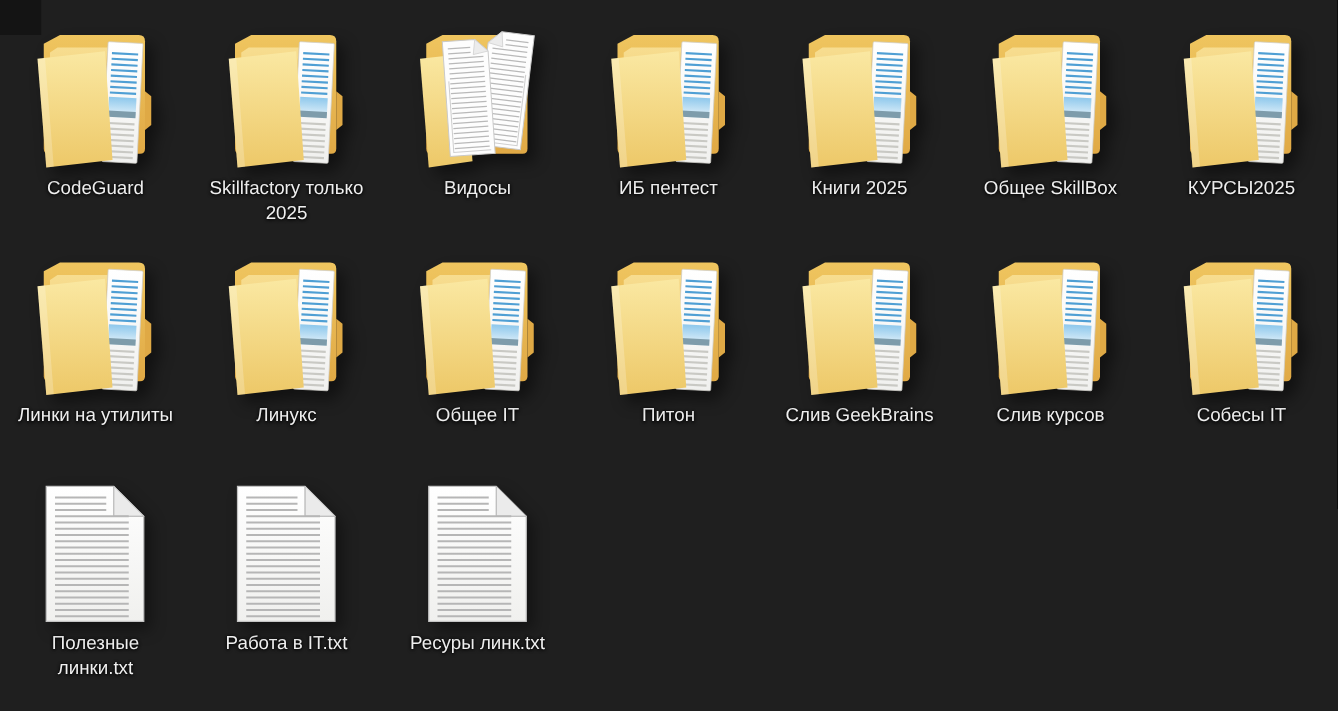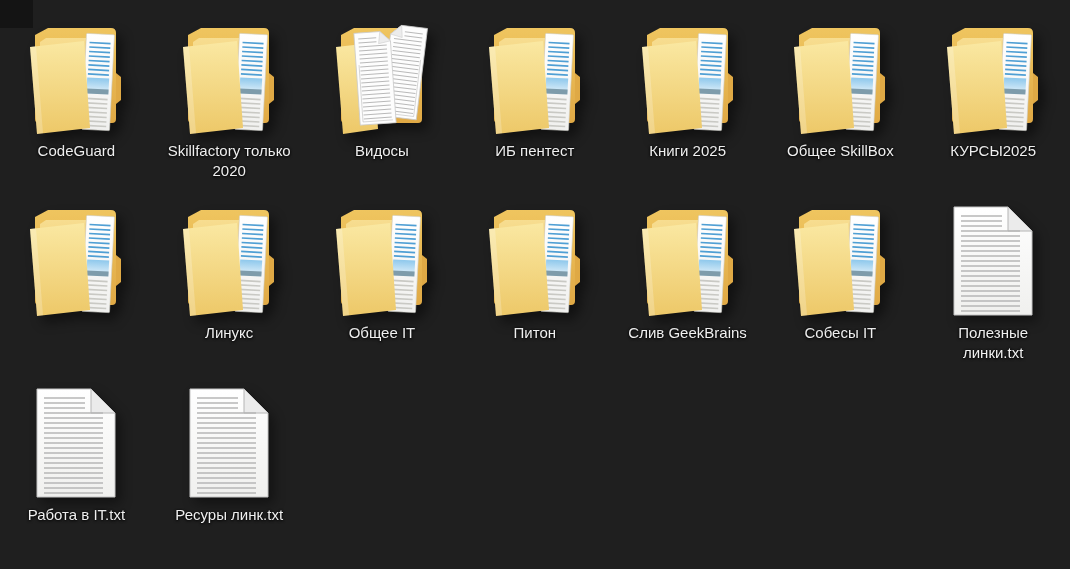--- a/index.html
+++ b/index.html
@@ -127,21 +127,21 @@
       <div class="label">CodeGuard</div>
     </div>
 
     <div class="cell">
       <div class="iconbox">
           <svg class="icon-folder" viewBox="0 0 96 118">
             <use href="#sym-folder-doc"></use>
           </svg>
         </div>
       <div class="label">Skillfactory только
-2020</div>
+2025</div>
     </div>
 
     <div class="cell">
       <div class="iconbox">
           <svg class="icon-folder" viewBox="0 0 96 118">
             <use href="#sym-folder-pages"></use>
           </svg>
         </div>
       <div class="label">Видосы</div>
     </div>
@@ -181,20 +181,21 @@
         </div>
       <div class="label">КУРСЫ2025</div>
     </div>
 
     <div class="cell">
       <div class="iconbox">
           <svg class="icon-folder" viewBox="0 0 96 118">
             <use href="#sym-folder-doc"></use>
           </svg>
         </div>
+      <div class="label">Линки на утилиты</div>
     </div>
 
     <div class="cell">
       <div class="iconbox">
           <svg class="icon-folder" viewBox="0 0 96 118">
             <use href="#sym-folder-doc"></use>
           </svg>
         </div>
       <div class="label">Линукс</div>
     </div>
@@ -222,20 +223,28 @@
 
     <div class="cell">
       <div class="iconbox">
           <svg class="icon-folder" viewBox="0 0 96 118">
             <use href="#sym-folder-doc"></use>
           </svg>
         </div>
       <div class="label">Слив GeekBrains</div>
     </div>
 
+    <div class="cell">
+      <div class="iconbox">
+          <svg class="icon-folder" viewBox="0 0 96 118">
+            <use href="#sym-folder-doc"></use>
+          </svg>
+        </div>
+      <div class="label">Слив курсов</div>
+    </div>
 
     <div class="cell">
       <div class="iconbox">
           <svg class="icon-folder" viewBox="0 0 96 118">
             <use href="#sym-folder-doc"></use>
           </svg>
         </div>
       <div class="label">Собесы IT</div>
     </div>
 

